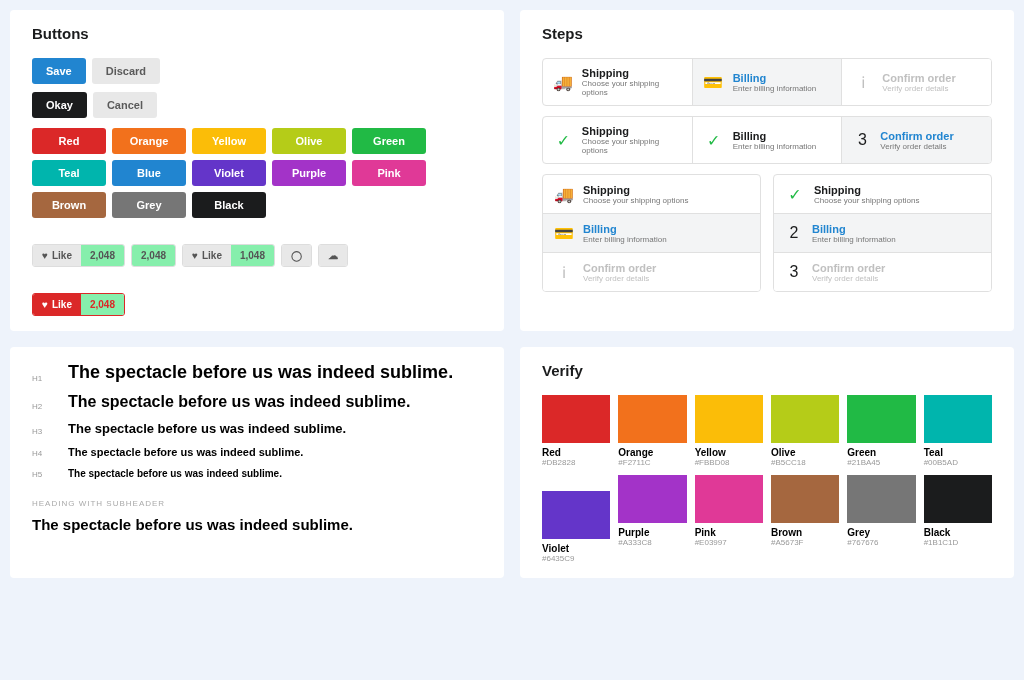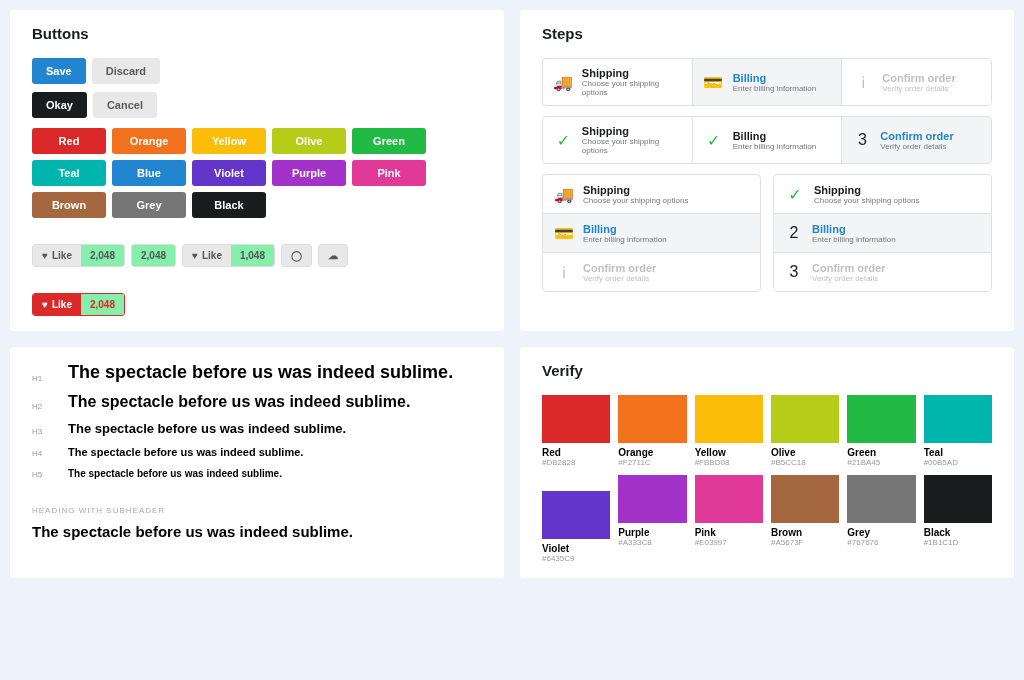--- a/index.html
+++ b/index.html
@@ -42,21 +42,21 @@
 .num{font-size:16px;font-weight:400;color:#1b1c1d;width:20px;text-align:center}
 
 .typo{display:flex;gap:24px;align-items:flex-start}
 .font-box{border:1px solid #e0e0e0;width:110px;height:130px;display:flex;flex-direction:column;align-items:center;justify-content:center;gap:6px}
 .font-box .aa{font-size:40px;color:#999;font-weight:400}
 .font-box .fn{font-size:8px;letter-spacing:1px;color:#999}
 .heads{display:flex;flex-direction:column;gap:10px}
 .hl{display:flex;align-items:flex-end;gap:18px}
 .hl .tag{font-size:8px;color:#999;width:18px}
 .h1t{font-size:18px;font-weight:700}.h2t{font-size:16px;font-weight:700}.h3t{font-size:13px;font-weight:700}.h4t{font-size:11px;font-weight:700}.h5t{font-size:10px;font-weight:700}
-.sub{margin-top:27px}
+.sub{margin-top:20px}
 .sub .sh{font-size:8px;letter-spacing:1px;color:#aaa;margin-bottom:8px}
 .sub .sb{font-size:15px;font-weight:700}
 
 .swatches{display:grid;grid-template-columns:repeat(6,1fr);gap:8px}
 .sw{display:flex;flex-direction:column}
 .sw .box{height:48px;width:100%}
 .sw .nm{font-size:10px;font-weight:700;margin-top:4px}
 .sw .hx{font-size:8px;color:#999}
 .row2{margin-top:16px}
 </style>

